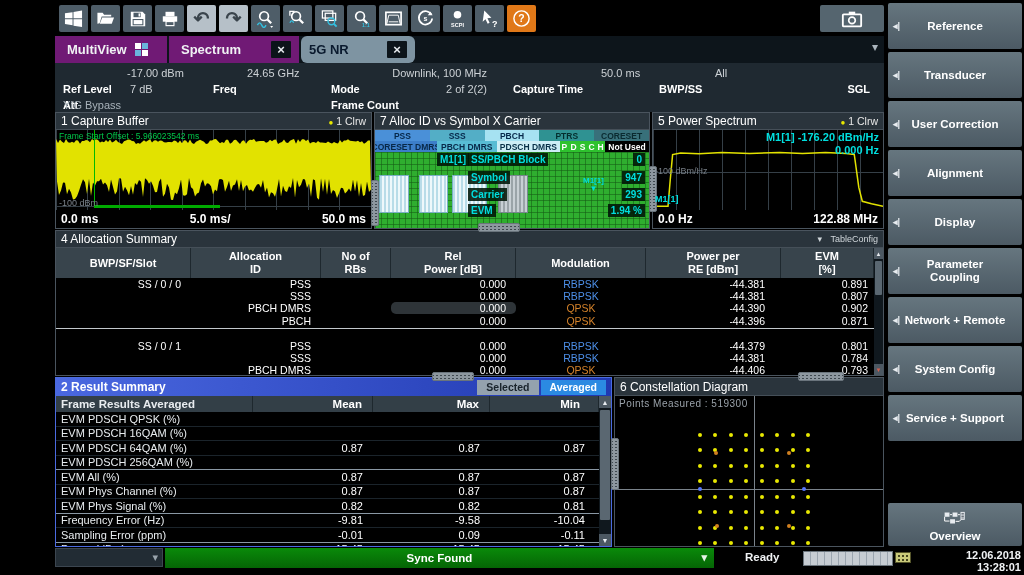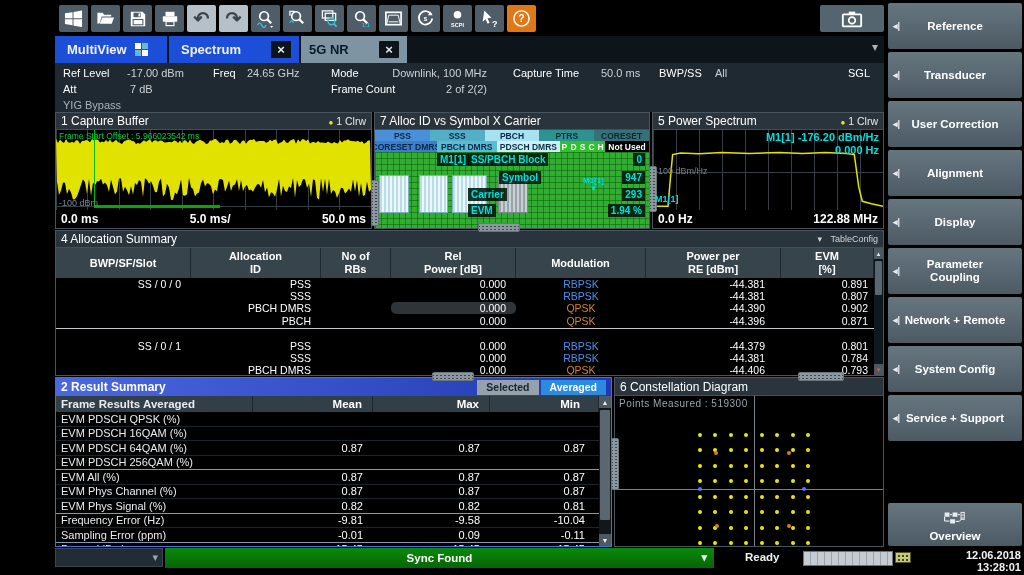--- a/index.html
+++ b/index.html
@@ -15,33 +15,33 @@
   .ticon{display:flex;align-items:center;justify-content:center;width:22px;height:22px;}
   .ticon svg{display:block;}
   .tb.dis .uglyph{color:#3a444c;font-size:19px;line-height:20px;font-weight:bold;}
   .camera-btn{position:absolute;right:0;top:5px;width:64px;height:27px;background:#55656f;
       border:none;border-radius:2px;display:flex;align-items:center;justify-content:center;cursor:pointer;}
   
   .tabbar{position:absolute;left:55px;top:36px;width:829px;height:27px;background:#0d151b;
           border-bottom:1px solid #5f7987;}
   .tab{position:absolute;top:0;height:27px;display:flex;align-items:center;padding:0 8px;
        box-sizing:border-box;font-size:13px;font-weight:bold;cursor:pointer;}
-  .tab.dark{background:#1d4ed8;color:#f0f2f4;padding-left:12px;}
+  .tab.dark{background:#701a75;color:#f0f2f4;padding-left:12px;}
   .tab.active{background:#7e94a2;color:#0a1a2e;}
   .xbox{margin-left:auto;width:20px;height:17px;background:#0c141a;color:#e8ecf0;font-size:13px;
         font-weight:bold;display:flex;align-items:center;justify-content:center;border-radius:1px;}
   .gridicon{margin-left:8px;width:13px;height:13px;display:grid;grid-template-columns:6px 6px;
         grid-template-rows:6px 6px;gap:1px;}
   .gridicon i{display:block;}
   .i-down::before{content:"▾";} .i-up::before{content:"▲";} .i-dn::before{content:"▼";}
   .i-larr::before{content:"◂|";}
   .tab-dropdown{position:absolute;right:6px;top:4px;color:#aab4bc;font-size:12px;cursor:pointer;}
   
   .settingsbar{position:absolute;left:55px;top:63px;width:829px;height:49px;background:#1f2931;}
-  .sl{position:absolute;font-size:11px;font-weight:normal;color:#fff;white-space:nowrap;}
+  .sl{position:absolute;font-size:11px;font-weight:bold;color:#fff;white-space:nowrap;margin-top:16px;}
   .sv{position:absolute;font-size:11px;color:#cdd2d6;white-space:nowrap;}
   .sv.r{text-align:right;}
   
   .panel{position:absolute;background:#000;border:1px solid #4a545e;box-sizing:border-box;}
   .ptitle{position:absolute;left:0;right:0;top:0;height:17px;background:#2a343c;
           border-bottom:1px solid #454f58;display:flex;align-items:center;padding:0 5px;
           box-sizing:border-box;font-size:12px;color:#fff;}
   .clrw{margin-left:auto;font-size:10.5px;color:#e8e8e8;display:flex;align-items:center;gap:3px;}
   .dot::before{content:"●";color:#e8e800;font-size:8px;}
   .paxis{position:absolute;left:0;right:0;bottom:0;height:18px;background:#000;font-size:12px;
@@ -309,21 +309,21 @@
         <i style="background:#fff"></i>
           <i style="background:#6ab6dc"></i>
           <i style="background:#6ab6dc"></i>
           <i style="background:#fff"></i>
       </span>
     </div>
     <div class="tab dark" style="left:114px;width:130px;">
       <span>Spectrum</span>
       <span class="xbox">×</span>
     </div>
-    <div class="tab active" style="left:246px;width:106px;">
+    <div class="tab active" style="left:246px;width:114px;border-radius:6px;">
       <span>5G NR</span>
       <span class="xbox">×</span>
     </div>
     <span class="tab-dropdown i-down"></span>
   </div>
 
   <div class="settingsbar">
     <span class="sl" style="left:8px;top:4px">Ref Level</span>
     <span class="sv" style="left:72px;top:4px">-17.00 dBm</span>
     <span class="sl" style="left:158px;top:4px">Freq</span>
@@ -394,21 +394,21 @@
           <div class="stripe" style="left: 16%; width: 10%;"></div>
           <div class="stripe" style="left: 28%; width: 12%;"></div>
           <div class="stripe gray" style="left: 45%; width: 10%;"></div>
         </div>
       <div id="alloc-readout">
           <div class="ro-row" style="top: 1px;">
             <span class="ro-box" style="left:62px">M1[1]</span>
             <span class="ro-box" style="left:93px">SS/PBCH Block</span>
             <span class="ro-box" style="right:0">0</span>
           </div>
-          <div class="ro-row" style="top: 19px; margin-left: 31px;">
+          <div class="ro-row" style="top: 19px;">
             <span class="ro-box" style="left:93px">Symbol</span>
             <span class="ro-box" style="right:0">947</span>
           </div>
           <div class="ro-row" style="top: 36px;">
             <span class="ro-box" style="left:93px">Carrier</span>
             <span class="ro-box" style="right:0">293</span>
           </div>
           <div class="ro-row" style="top: 52px;">
             <span class="ro-box" style="left:93px">EVM</span>
             <span class="ro-box" style="right:0">1.94 %</span>

